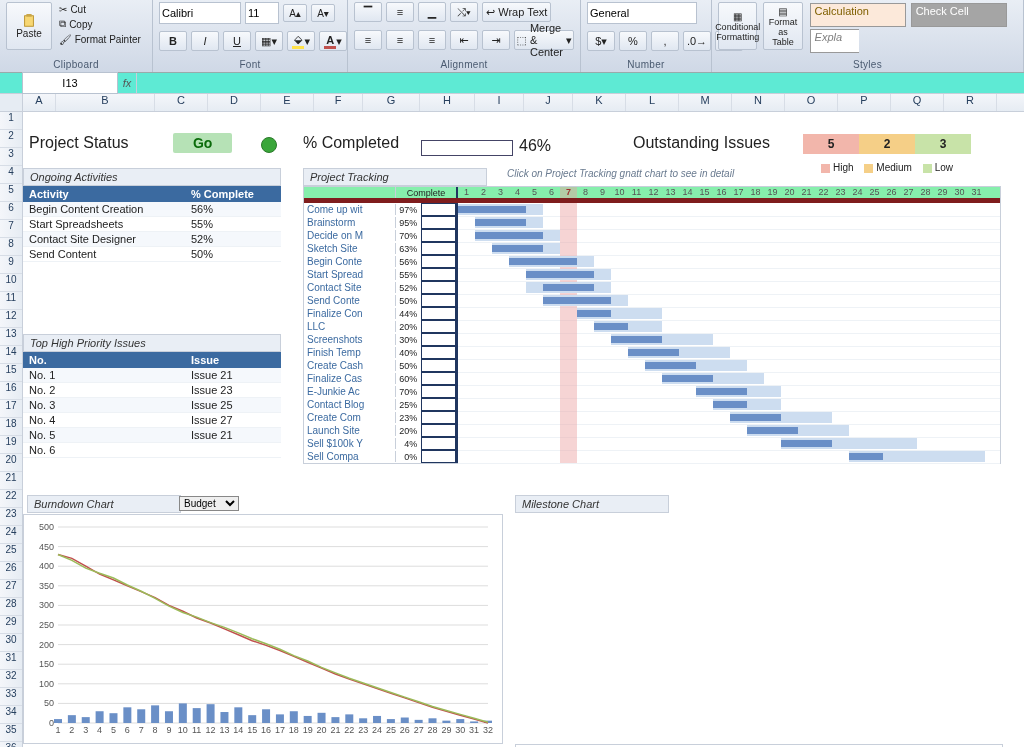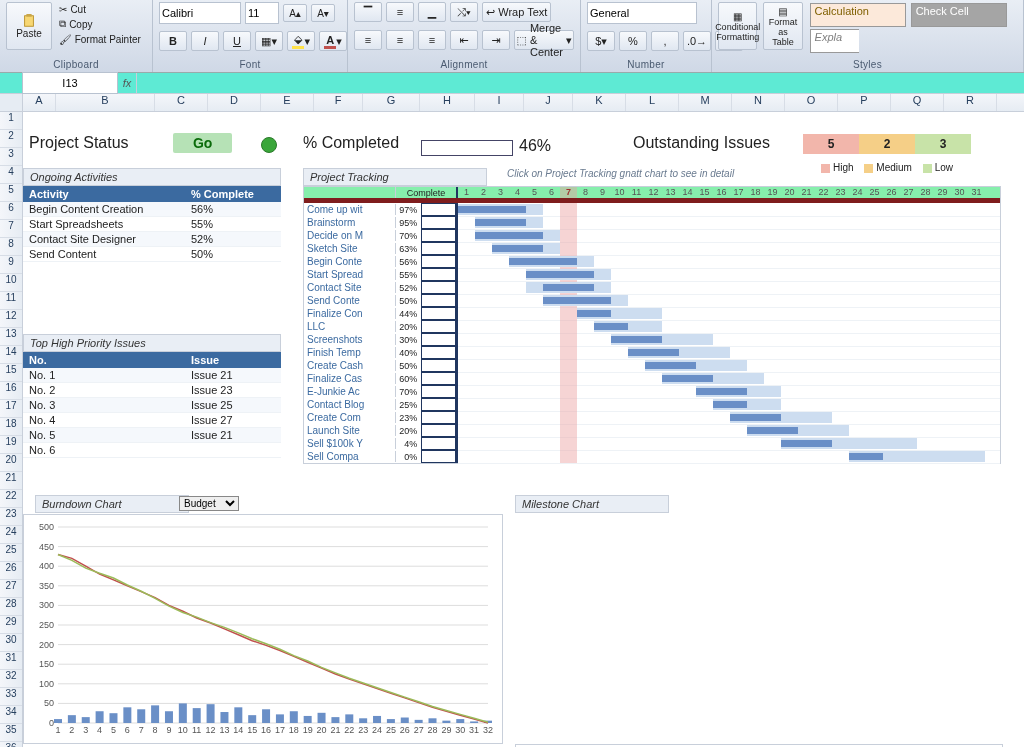--- a/index.html
+++ b/index.html
@@ -607,21 +607,21 @@
     <div class="gantt-bars">
       <div class="gbar gtoday" style="left:102px;width:17px;top:0;height:13px"></div>
       <div class="gbar gplan" style="left:391px;width:136px"></div>
       <div class="gbar gact" style="left:391px;width:34px;height:7px;top:3px"></div>
     </div>
               </div>
             </div>
         </div>
       </div>
 
-      <div class="ov panel-hdr" style="left:12px;top:383px;width:140px">Burndown Chart</div>
+      <div class="ov panel-hdr" style="left:4px;top:383px;width:140px">Burndown Chart</div>
       <select class="ov cellsel" style="left:156px;top:384px;width:60px"><option>Budget</option></select>
       <div class="ov burn" style="left:0;top:402px;width:478px;height:228px">
         <svg viewBox="0 0 478 228" width="478" height="228">
           <g id="burnaxes" font-size="9" fill="#555">
               <text x="30" y="211" text-anchor="end">0</text>
               <line x1="34" y1="208" x2="464" y2="208" stroke="#ddd"></line>
               <text x="30" y="191.4" text-anchor="end">50</text>
               <line x1="34" y1="188.4" x2="464" y2="188.4" stroke="#ddd"></line>
               <text x="30" y="171.8" text-anchor="end">100</text>
               <line x1="34" y1="168.8" x2="464" y2="168.8" stroke="#ddd"></line>

